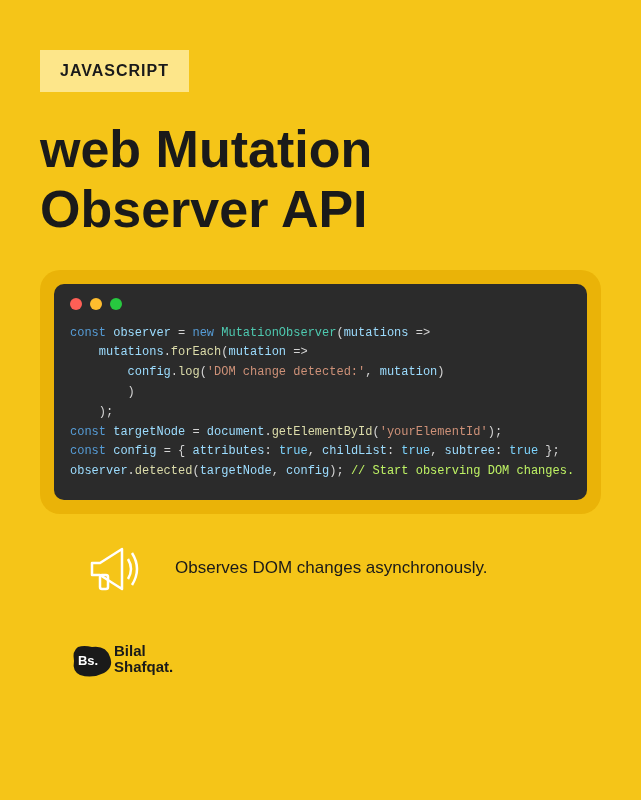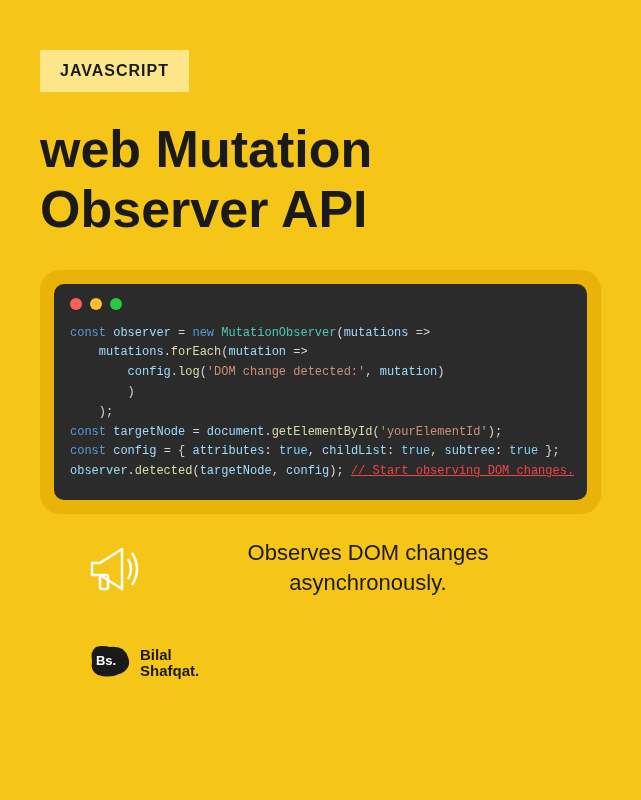--- a/index.html
+++ b/index.html
@@ -52,46 +52,46 @@
 .dot { width: 12px; height: 12px; border-radius: 50%; }
 .dot-red { background: #ff5f56; }
 .dot-yellow { background: #ffbd2e; }
 .dot-green { background: #27c93f; }
 .code-line { white-space: pre; color: #d4d4d4; }
 .kw { color: #569cd6; }
 .var { color: #9cdcfe; }
 .cls { color: #4ec9b0; }
 .fn { color: #dcdcaa; }
 .str { color: #ce9178; }
-.cmt { color: #ef4444; text-decoration: underline; }
+.cmt { color: #bef264; }
 .prop { color: #9cdcfe; }
 .bool { color: #7dd3fc; }
 .pn { color: #d4d4d4; }
 .footer-row {
   display: flex;
   align-items: center;
   gap: 25px;
   margin-bottom: 40px;
   padding-left: 40px;
 }
 .megaphone-icon { flex-shrink: 0; }
 .caption {
-  font-size: 22px;
+  font-size: 17px;
   font-weight: 400;
   color: #1a1a1a;
   line-height: 1.35;
-  text-align: center;
+  text-align: left;
   flex: 1;
   padding-right: 40px;
 }
 .author {
   display: flex;
-  align-items: flex-end;
-  gap: 8px;
-  margin-left: 48px;
+  align-items: flex-start;
+  gap: 0;
+  margin-left: 30px;
 }
 .author-badge {
   width: 44px;
   height: 36px;
   position: relative;
 }
 .author-text {
   font-size: 15px;
   font-weight: 700;
   color: #1a1a1a;

